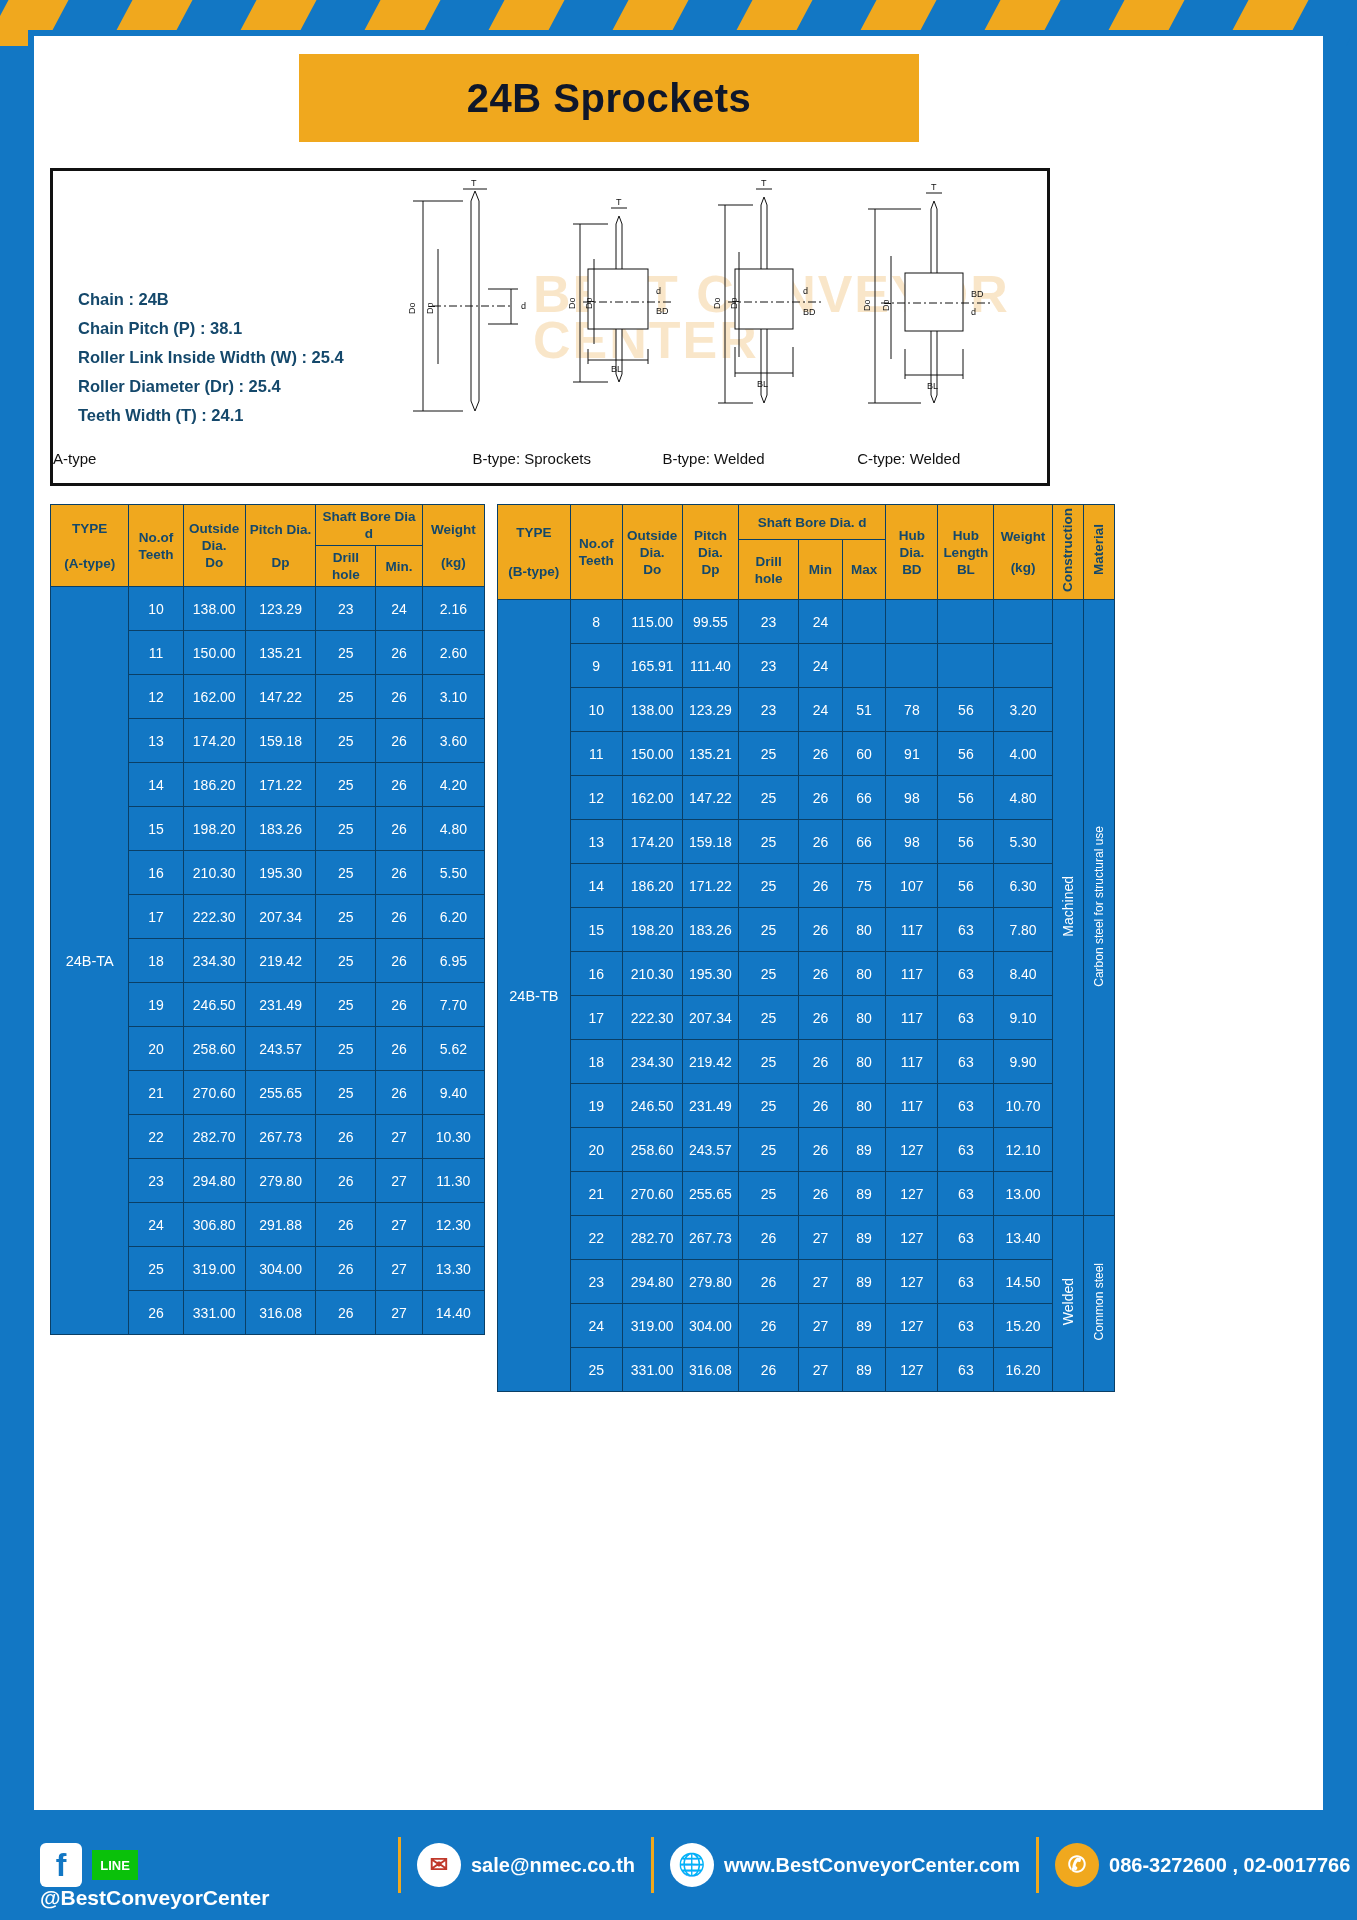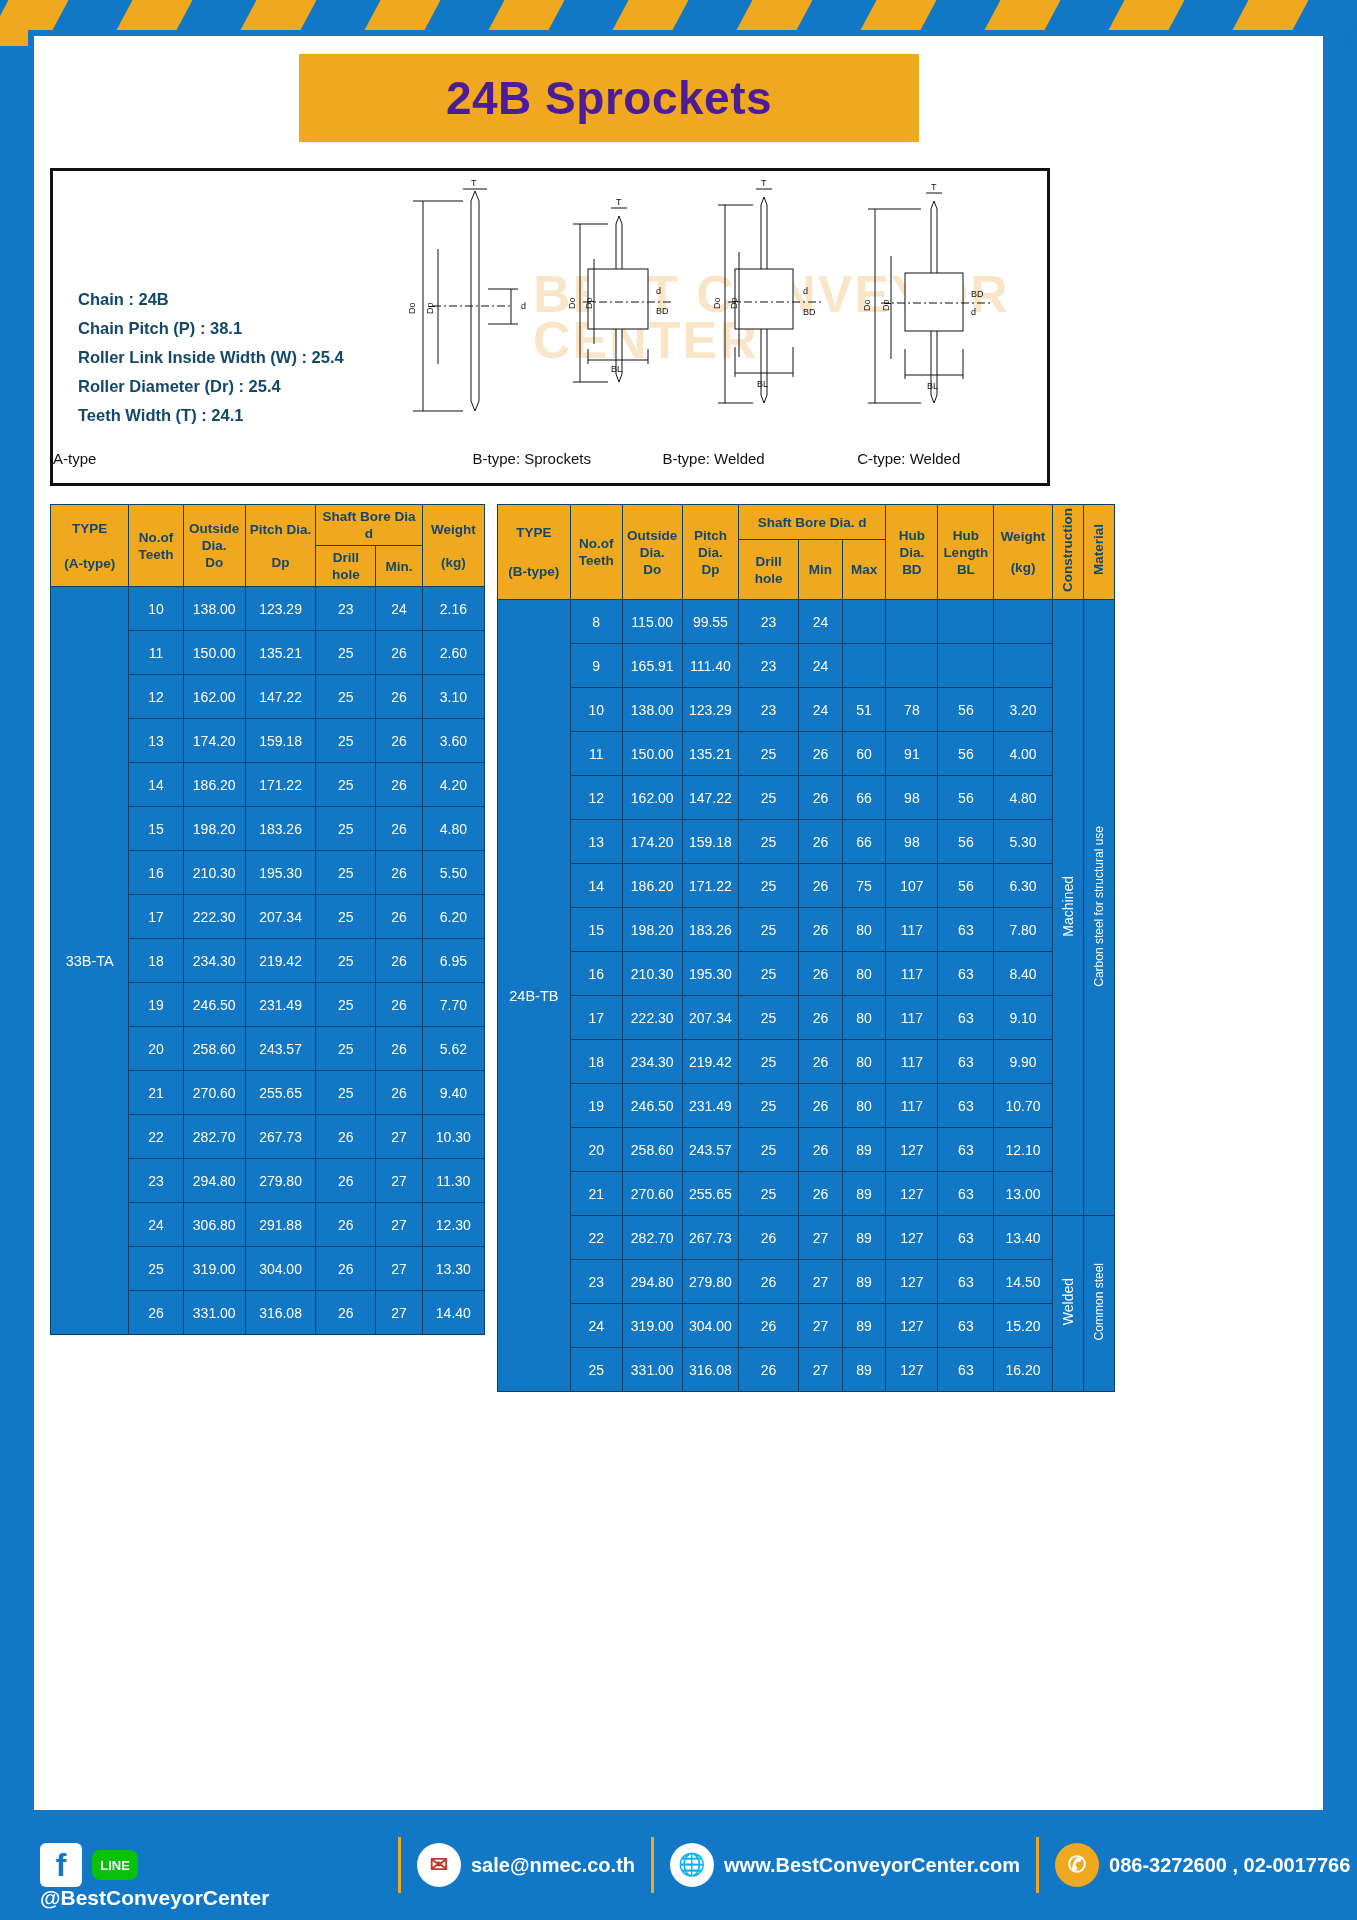--- a/index.html
+++ b/index.html
@@ -30,21 +30,21 @@
   .inner {
     position:absolute; left:0; top:0; right:0; bottom:0;
     background:#fff;
   }
   
   .title-box {
     position:absolute; left:265px; top:18px; width:620px; height:88px;
     background:#f0a81e; display:flex; align-items:center; justify-content:center;
   }
   .title-box span {
-    font-size:46px; font-weight:bold; color:#4c1d95; letter-spacing:0.5px;text-align:center;
+    font-size:40px; font-weight:bold; color:#0f172a; letter-spacing:0.5px;text-align:center;
   }
   
   .spec-panel {
     position:absolute; left:16px; top:132px; width:1000px; height:318px;
     border:3px solid #111; background:#fff;
   }
   .spec-list {
     position:absolute; left:25px; top:86px; color:#14486b;
     font-size:16.5px; font-weight:bold; line-height:29px;margin-top:28px;
   }
@@ -84,21 +84,21 @@
     background:#1277c4; display:flex; align-items:center;
   }
   .f-item { display:flex; align-items:center; color:#fff; font-size:20px; font-weight:bold; }
   .f-sep { width:3px; height:56px; background:#f0a81e; margin:0 16px; }
   .circ {
     width:44px; height:44px; border-radius:50%; display:inline-flex;
     align-items:center; justify-content:center; margin-right:10px;
     font-size:22px; color:#fff;
   }
   .fb { background:#fff; color:#1277c4; font-size:32px; font-weight:bold; border-radius:6px; width:42px; height:44px;}
-  .line-ic { background:#0ac10a; color:#fff; font-size:13px; border-radius:8px; width:46px; height:30px; font-weight:bold;}
+  .line-ic { background:#0ac10a; color:#fff; font-size:13px; border-radius:0; width:46px; height:30px; font-weight:bold;}
   .mail { background:#fff; color:#c0392b; }
   .globe { background:#fff; color:#1565a8; }
   .phone { background:#f0a81e; color:#fff; }
 </style>
 </head>
 <body>
 
 <div class="chevron-band" id="chevBand">
     <div class="chev" style="left: 0px;"></div>
     <div class="chev b" style="left: 62px;"></div>
@@ -258,21 +258,21 @@
               <div style="margin-top:16px">(kg)</div>
             </th>
           </tr>
           <tr>
             <th style="width:60px">Drill hole</th>
             <th style="width:46px">Min.</th>
           </tr>
         </thead>
         <tbody id="tbodyA">
             <tr>
-              <td rowspan="17" class="typecell">33B-TA</td>
+              <td rowspan="17" class="typecell">24B-TA</td>
               <td>10</td>
               <td>138.00</td>
               <td>123.29</td>
               <td>23</td>
               <td>24</td>
               <td>2.16</td>
             </tr>
             <tr>
               <td>11</td>
               <td>150.00</td>

